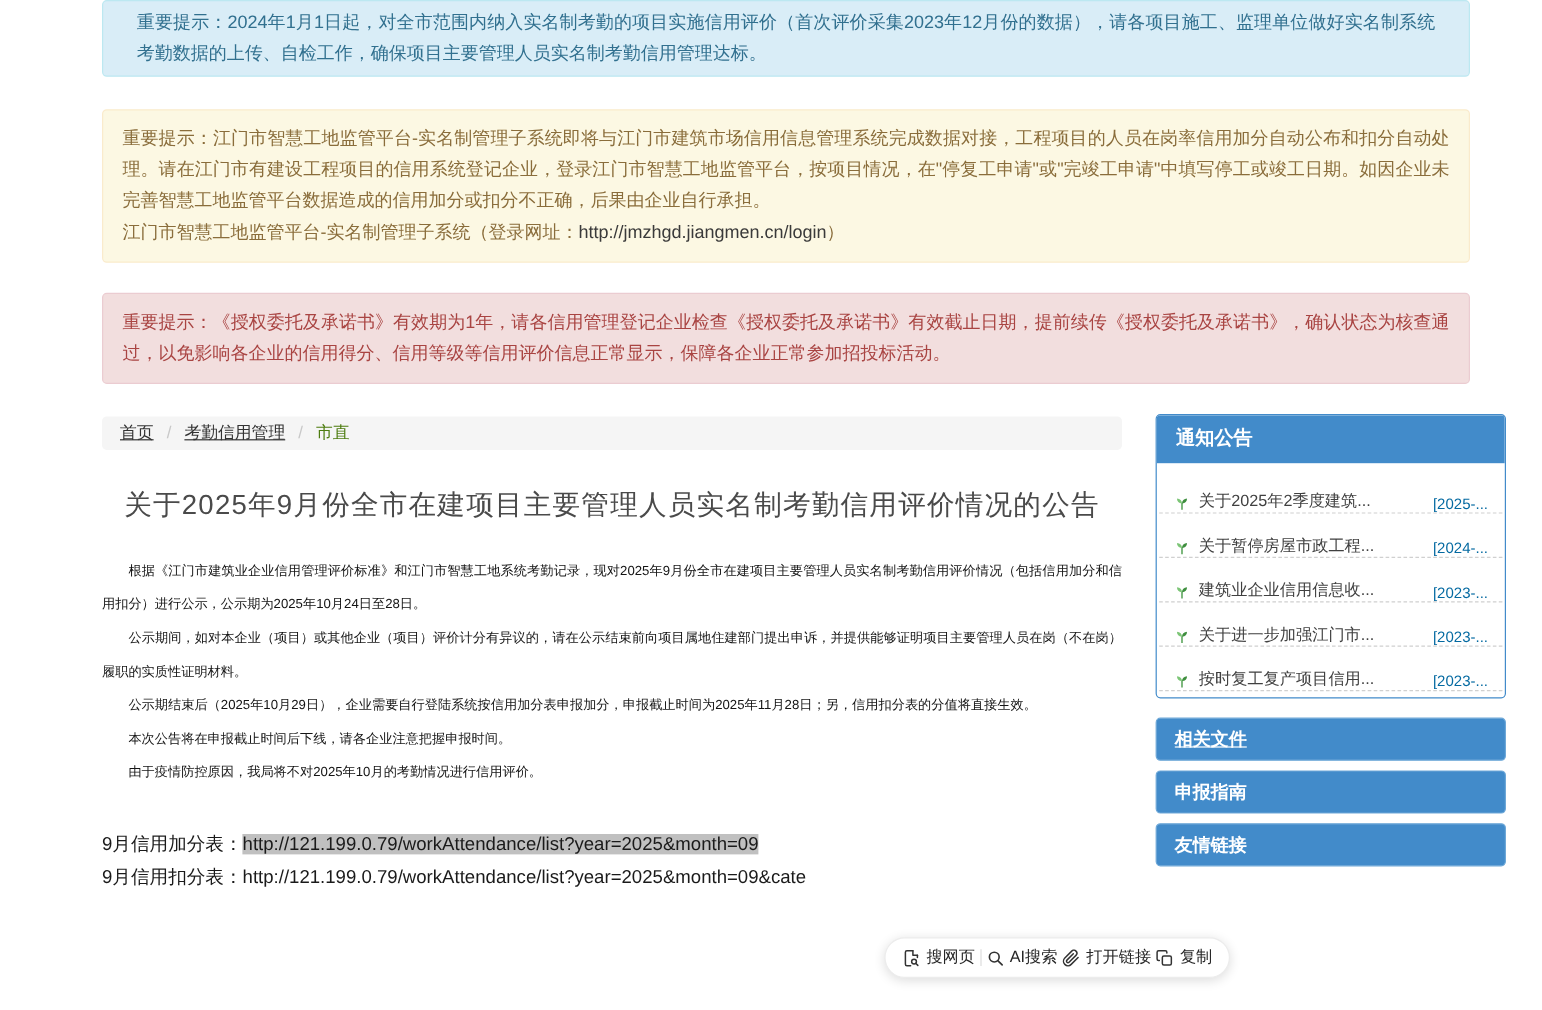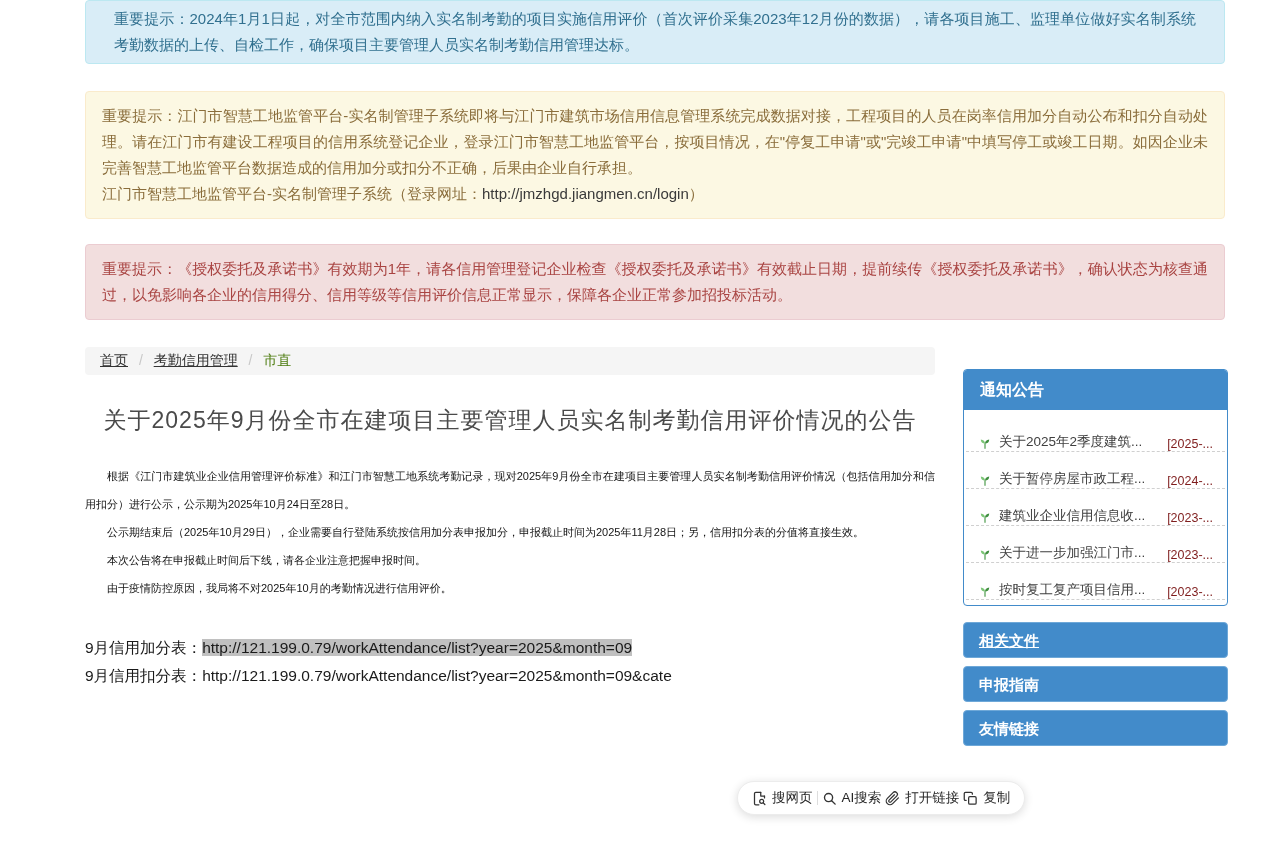--- a/index.html
+++ b/index.html
@@ -26,30 +26,30 @@
   
   .article{position:absolute;left:85px;top:405px;width:850px;}
   .article-title{font-size:23px;font-weight:500;color:#4a4a4a;text-align:center;
                  letter-spacing:1px;margin:0;}
   .article-body{margin-top:26px;font-size:11px;line-height:28px;color:#141414;}
   .article-body p{margin:0;text-indent:2em;text-align:justify;}
   .attach-links{margin-top:32px;font-size:15.5px;line-height:28px;color:#1a1a1a;}
   .attach-links .url{color:#1a1a1a;}
   .attach-links .url.selected{background:#c0c0c0;}
   
-  .sidebar{position:absolute;left:963px;top:345px;width:265px;margin-top:24px;}
+  .sidebar{position:absolute;left:963px;top:345px;width:292px;}
   .panel{border:1px solid #428bca;border-radius:4px;overflow:hidden;background:#fff;}
   .panel-header{background:#428bca;color:#fff;font-size:16px;font-weight:bold;
                 height:40px;line-height:40px;padding:0 16px;}
   .panel-body{padding:5px 0;}
   .notice-item{display:flex;align-items:flex-end;gap:7px;padding:0 12px;height:36px;
                font-size:13.5px;cursor:pointer;border-bottom:1px dashed #d0d0d0;margin:0 2px;}
   .notice-item:last-child{border-bottom:1px dashed #d0d0d0;}
   .notice-title{color:#404040;flex:1;white-space:nowrap;overflow:hidden;}
-  .notice-date{color:#7f1d1d;font-size:12.5px;white-space:nowrap;}
+  .notice-date{color:#0369a1;font-size:12.5px;white-space:nowrap;}
   .side-section{margin-top:8px;background:#428bca;border:1px solid #6ea8d8;border-radius:4px;
                 color:#fff;font-weight:bold;font-size:15px;height:36px;line-height:36px;
                 padding:0 15px;cursor:pointer;box-sizing:border-box;}
   .side-section.first{margin-top:16px;text-decoration:underline;}
   
   .float-toolbar{position:absolute;left:737px;top:781px;height:32px;z-index:10;
                  background:#fff;border:1px solid #ececec;border-radius:17px;
                  box-shadow:0 2px 10px rgba(0,0,0,0.14);
                  display:flex;align-items:center;gap:4px;padding:0 14px;}
   .tb-item{display:flex;align-items:center;gap:5px;font-size:13.5px;color:#262626;
@@ -80,20 +80,21 @@
   <span class="crumb-sep">/</span>
   <span class="crumb-link">考勤信用管理</span>
   <span class="crumb-sep">/</span>
   <span class="crumb-current">市直</span>
 </div>
 
 <div class="article">
   <h1 class="article-title">关于2025年9月份全市在建项目主要管理人员实名制考勤信用评价情况的公告</h1>
   <div class="article-body">
     <p>根据《江门市建筑业企业信用管理评价标准》和江门市智慧工地系统考勤记录，现对2025年9月份全市在建项目主要管理人员实名制考勤信用评价情况（包括信用加分和信用扣分）进行公示，公示期为2025年10月24日至28日。</p>
+    <p>公示期间，如对本企业（项目）或其他企业（项目）评价计分有异议的，请在公示结束前向项目属地住建部门提出申诉，并提供能够证明项目主要管理人员在岗（不在岗）履职的实质性证明材料。</p>
     <p>公示期结束后（2025年10月29日），企业需要自行登陆系统按信用加分表申报加分，申报截止时间为2025年11月28日；另，信用扣分表的分值将直接生效。</p>
     <p>本次公告将在申报截止时间后下线，请各企业注意把握申报时间。</p>
     <p>由于疫情防控原因，我局将不对2025年10月的考勤情况进行信用评价。</p>
   </div>
   <div class="attach-links">
     <div><span>9月信用加分表：</span><span class="url selected">http://121.199.0.79/workAttendance/list?year=2025&amp;month=09</span></div>
     <div><span>9月信用扣分表：</span><span class="url">http://121.199.0.79/workAttendance/list?year=2025&amp;month=09&amp;cate</span></div>
   </div>
 </div>
 

